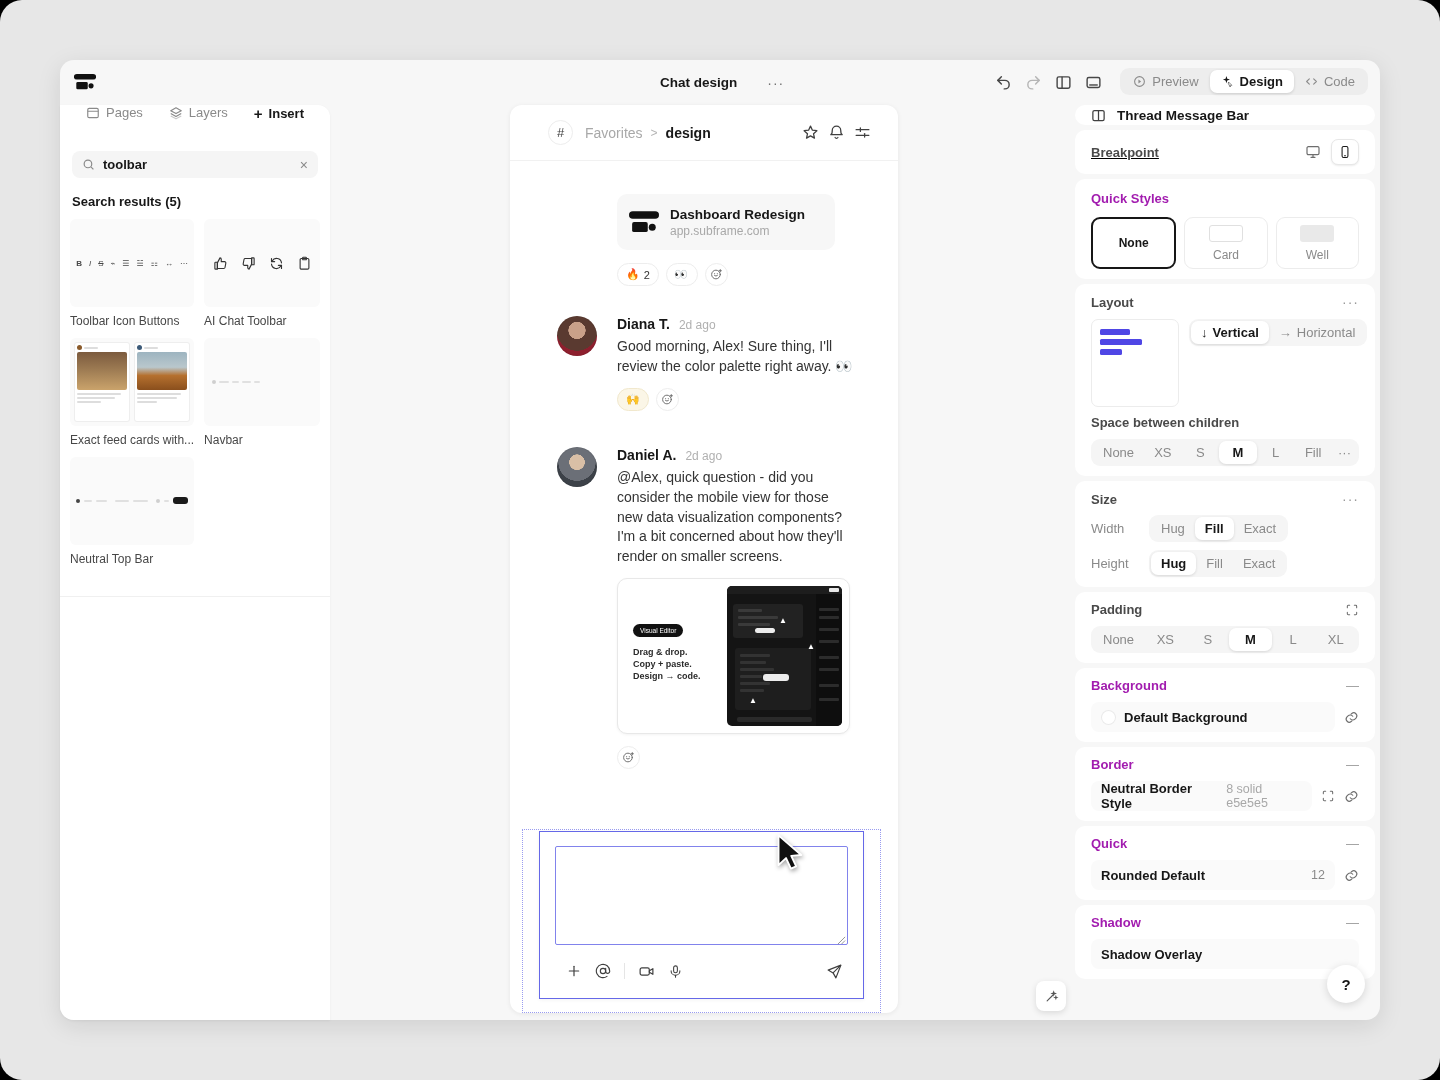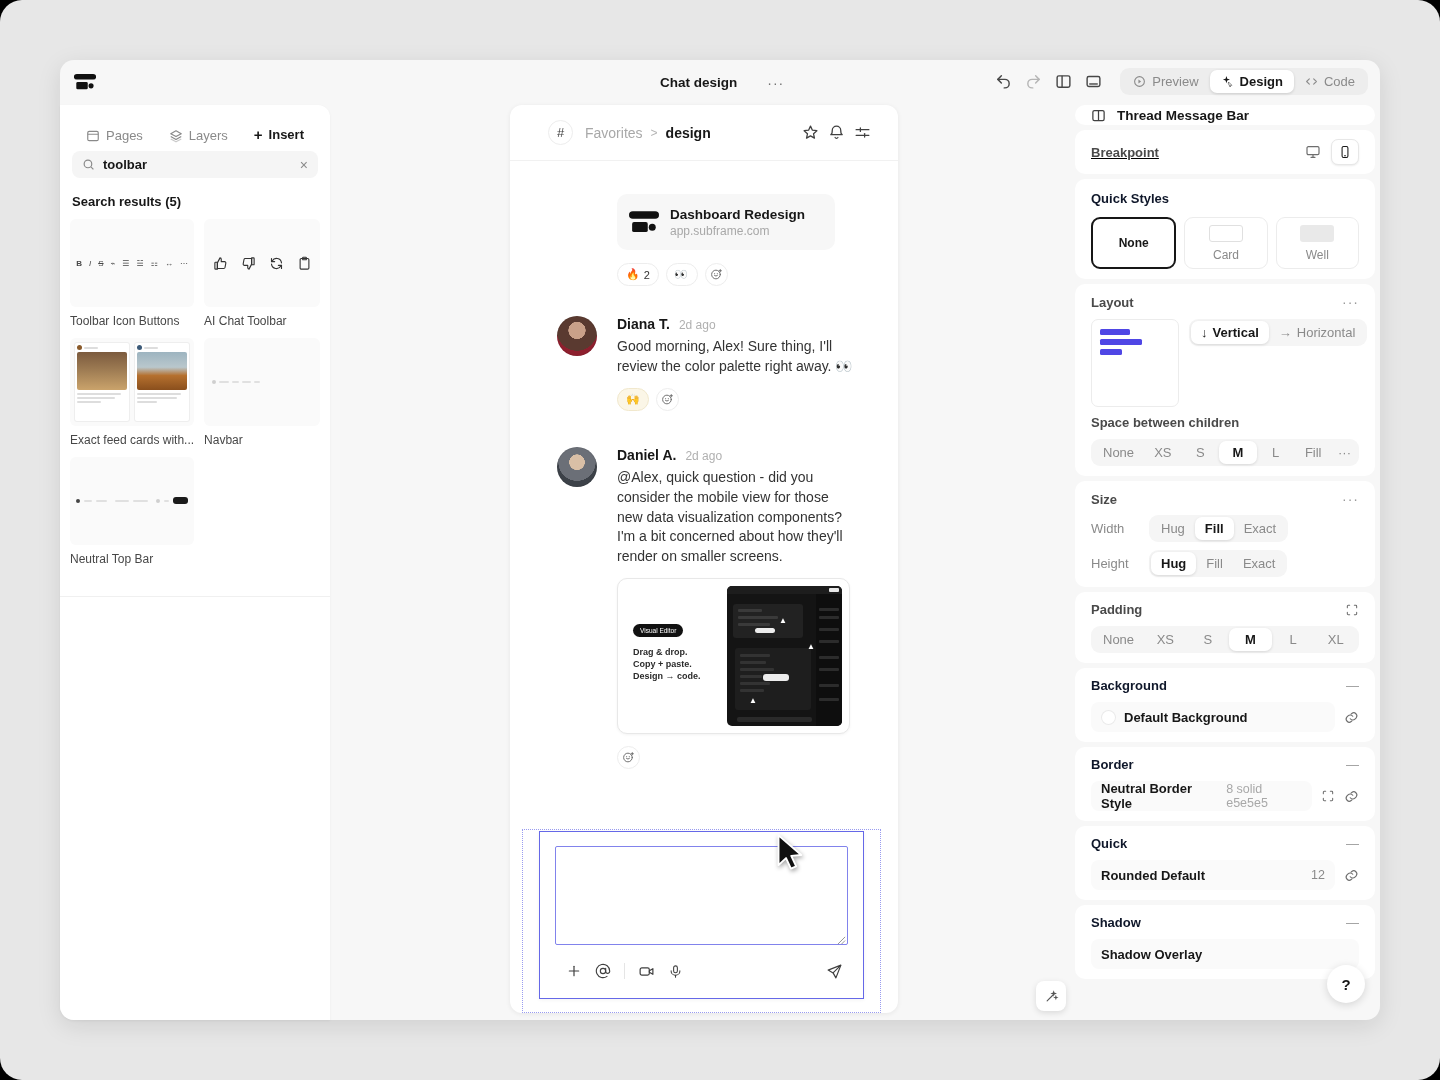--- a/index.html
+++ b/index.html
@@ -7,29 +7,29 @@
   .screen { position:relative; width:1440px; height:1080px; background:#e7e7e7; border-radius:22px; overflow:hidden; }
 
   .app { position:absolute; left:60px; top:60px; width:1320px; height:960px; background:#f7f7f7; border-radius:14px; box-shadow:0 6px 24px rgba(0,0,0,.10); }
 
   
   .topbar { position:absolute; top:0; left:0; right:0; height:45px; }
   .logo { position:absolute; left:14px; top:11px; width:22px; height:22px; }
   .title-wrap { position:absolute; left:50%; top:0; height:45px; transform:translateX(-60px); display:flex; align-items:center; gap:30px; }
   .doc-title { font-size:13.5px; font-weight:bold; color:#171717; }
   .dots { color:#737373; font-size:14px; letter-spacing:1px; cursor:default; }
-  .top-right { position:absolute; right:12px; top:8px; display:flex; align-items:flex-start; gap:4px; }
+  .top-right { position:absolute; right:12px; top:8px; display:flex; align-items:flex-end; gap:4px; }
   .icon-btn { width:26px; height:26px; display:flex; align-items:center; justify-content:center; color:#474747; border-radius:6px; }
   .mode-seg { margin-left:10px; display:flex; background:#ededed; border-radius:9px; padding:2px; }
   .mode-item { display:flex; align-items:center; gap:6px; padding:4px 11px; border-radius:7px; font-size:13px; color:#8a8a8a; }
   .mode-item.active { background:#fff; color:#171717; font-weight:bold; box-shadow:0 1px 3px rgba(0,0,0,.14); }
 
   
   .sidebar { position:absolute; left:0; top:45px; bottom:0; width:270px; background:#fff; border-radius:0 12px 0 14px; box-shadow:0 1px 3px rgba(0,0,0,.05); }
-  .side-tabs { display:flex; justify-content:space-between; align-items:flex-end; height:38px; padding:0 26px; }
+  .side-tabs { display:flex; justify-content:space-between; align-items:flex-start; height:38px; padding:0 26px; }
   .side-tab { display:flex; align-items:center; gap:6px; font-size:13px; color:#8a8a8a; }
   .side-tab.strong { color:#171717; font-weight:bold; }
   .search-box { margin:8px 12px 0; height:27px; background:#f5f5f5; border-radius:8px; display:flex; align-items:center; padding:0 10px; gap:8px; }
   .search-box .q { flex:1; font-size:13px; font-weight:bold; color:#171717; }
   .search-box .x { color:#8a8a8a; font-size:14px; }
   .results-title { margin:16px 12px 10px; font-size:13px; font-weight:bold; color:#171717; }
   .grid { display:grid; grid-template-columns:1fr 1fr; gap:10px 10px; padding:0 10px; }
   .cell {}
   .thumb { height:88px; background:#fafafa; border-radius:6px; position:relative; overflow:hidden; display:flex; align-items:center; justify-content:center; }
   .thumb-label { margin-top:7px; font-size:12px; color:#474747; white-space:nowrap; overflow:hidden; text-overflow:ellipsis; }
@@ -103,21 +103,21 @@
   .composer-tools { position:absolute; left:26px; right:20px; bottom:14px; height:26px; display:flex; align-items:center; gap:13px; color:#3f3f3f; }
   .tool-div { width:1px; height:16px; background:#e5e5e5; }
   .send { margin-left:auto; color:#3f3f3f; }
   .cursor { position:absolute; left:258px; top:726px; z-index:50; filter:drop-shadow(1px 2px 2px rgba(0,0,0,.35)); }
 
   
   .inspector { position:absolute; left:1015px; top:45px; width:300px; display:flex; flex-direction:column; gap:5px; }
   .card { background:#fff; border-radius:10px; padding:10px 16px; }
   .card-head { display:flex; align-items:center; }
   .sec-title { font-size:13px; font-weight:bold; color:#4a4a4a; }
-  .sec-title.soft { color:#0f172a; }
+  .sec-title.soft { color:#a21caf; }
   .head-right { margin-left:auto; display:flex; align-items:center; gap:8px; color:#9a9a9a; }
   .insp-title { display:flex; align-items:center; gap:11px; height:20px; }
   .insp-title .t { font-size:13.5px; font-weight:bold; color:#171717; }
   .bp-icons { margin-left:auto; display:flex; gap:4px; align-items:center; }
   .bp-btn { width:28px; height:26px; display:flex; align-items:center; justify-content:center; color:#6e6e6e; border-radius:7px; }
   .bp-btn.active { background:#fff; border:1px solid #e7e7e7; box-shadow:0 1px 2px rgba(0,0,0,.08); color:#171717; }
   .qs-row { display:flex; gap:8px; margin-top:10px; }
   .qs { flex:1; height:52px; background:#fff; border:1px solid #ececec; border-radius:9px; display:flex; flex-direction:column; align-items:center; justify-content:center; gap:6px; }
   .qs.active { border:2px solid #171717; }
   .qs-label { font-size:12px; color:#8a8a8a; }

